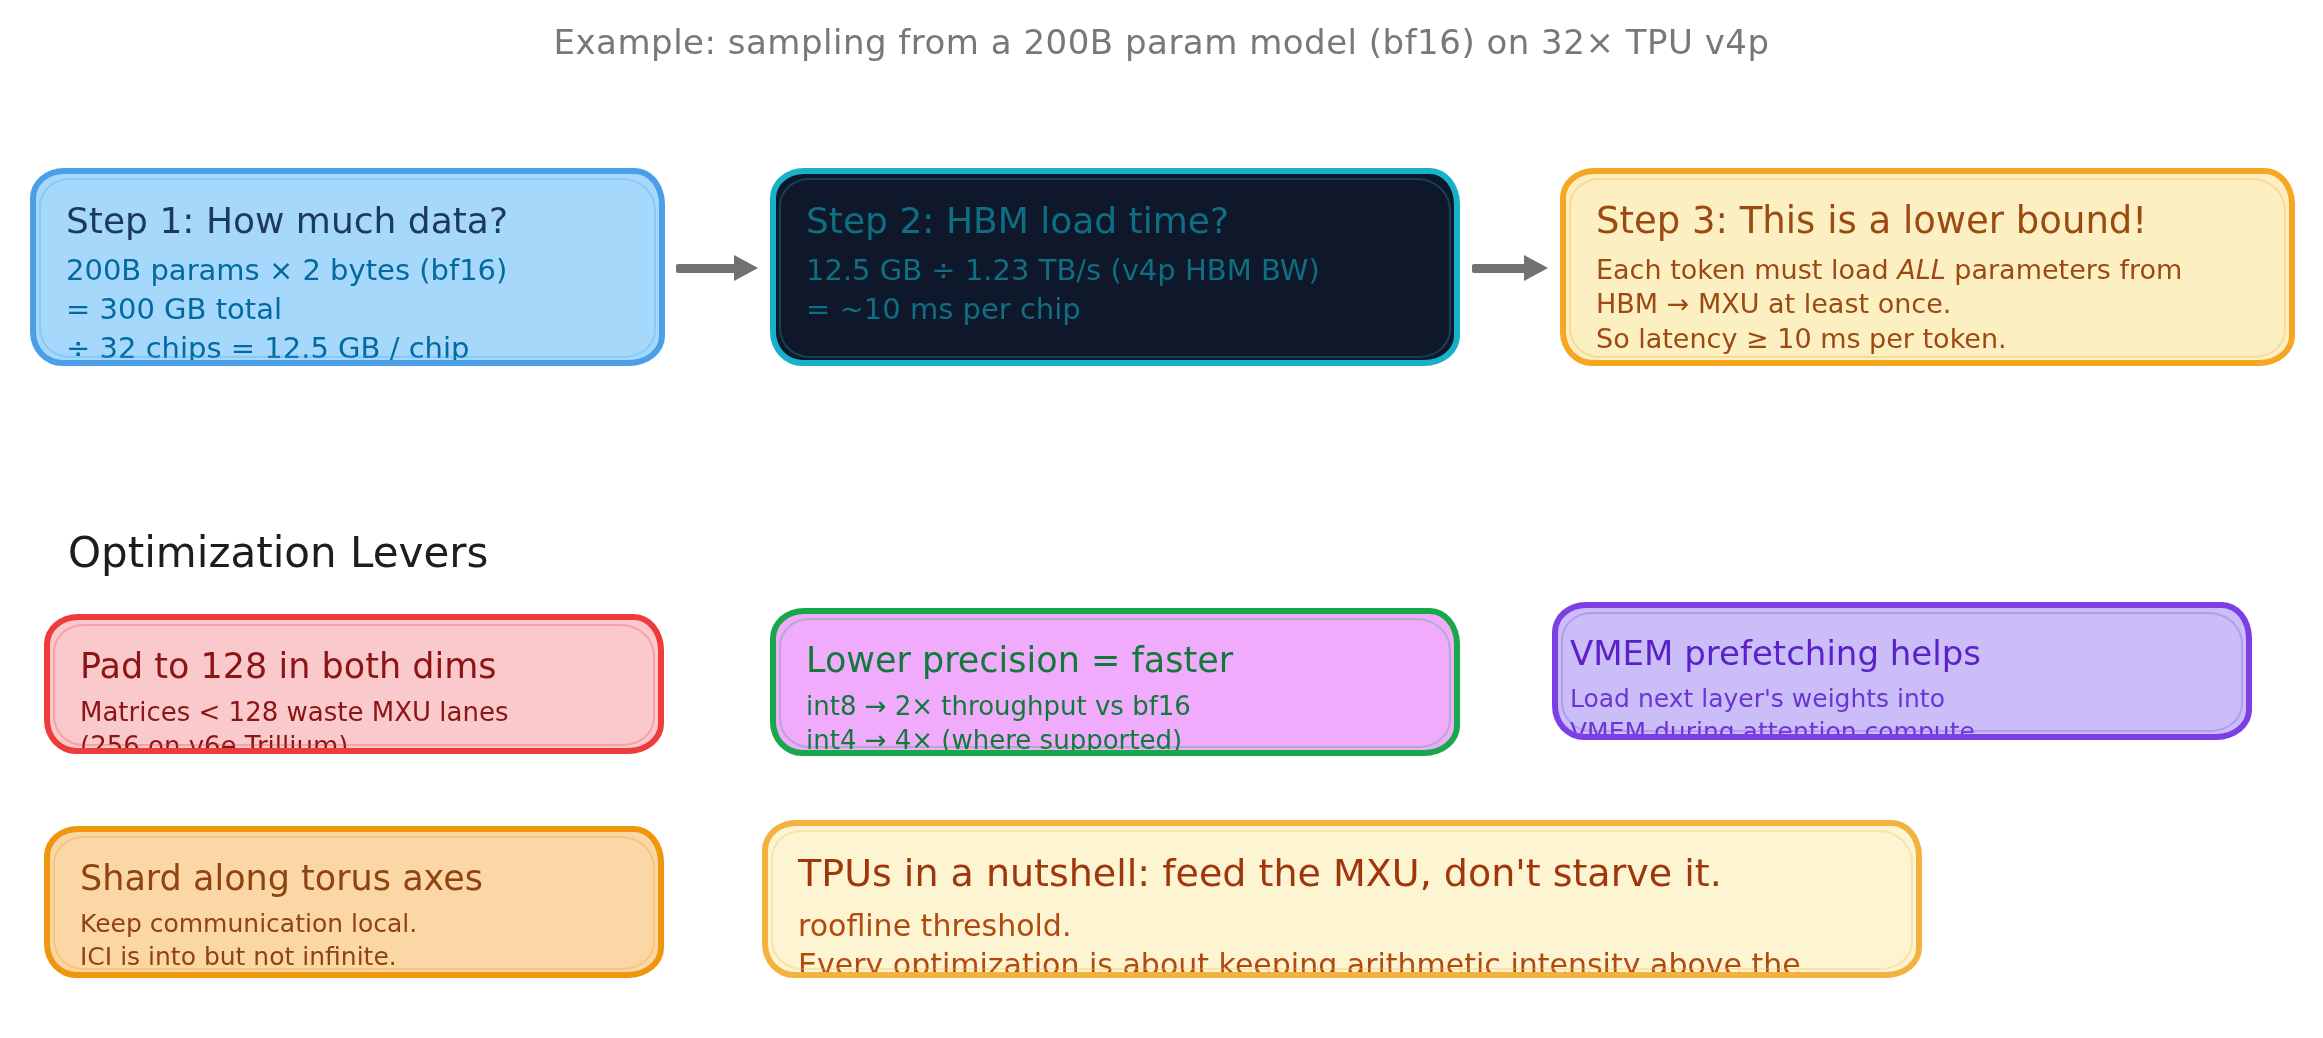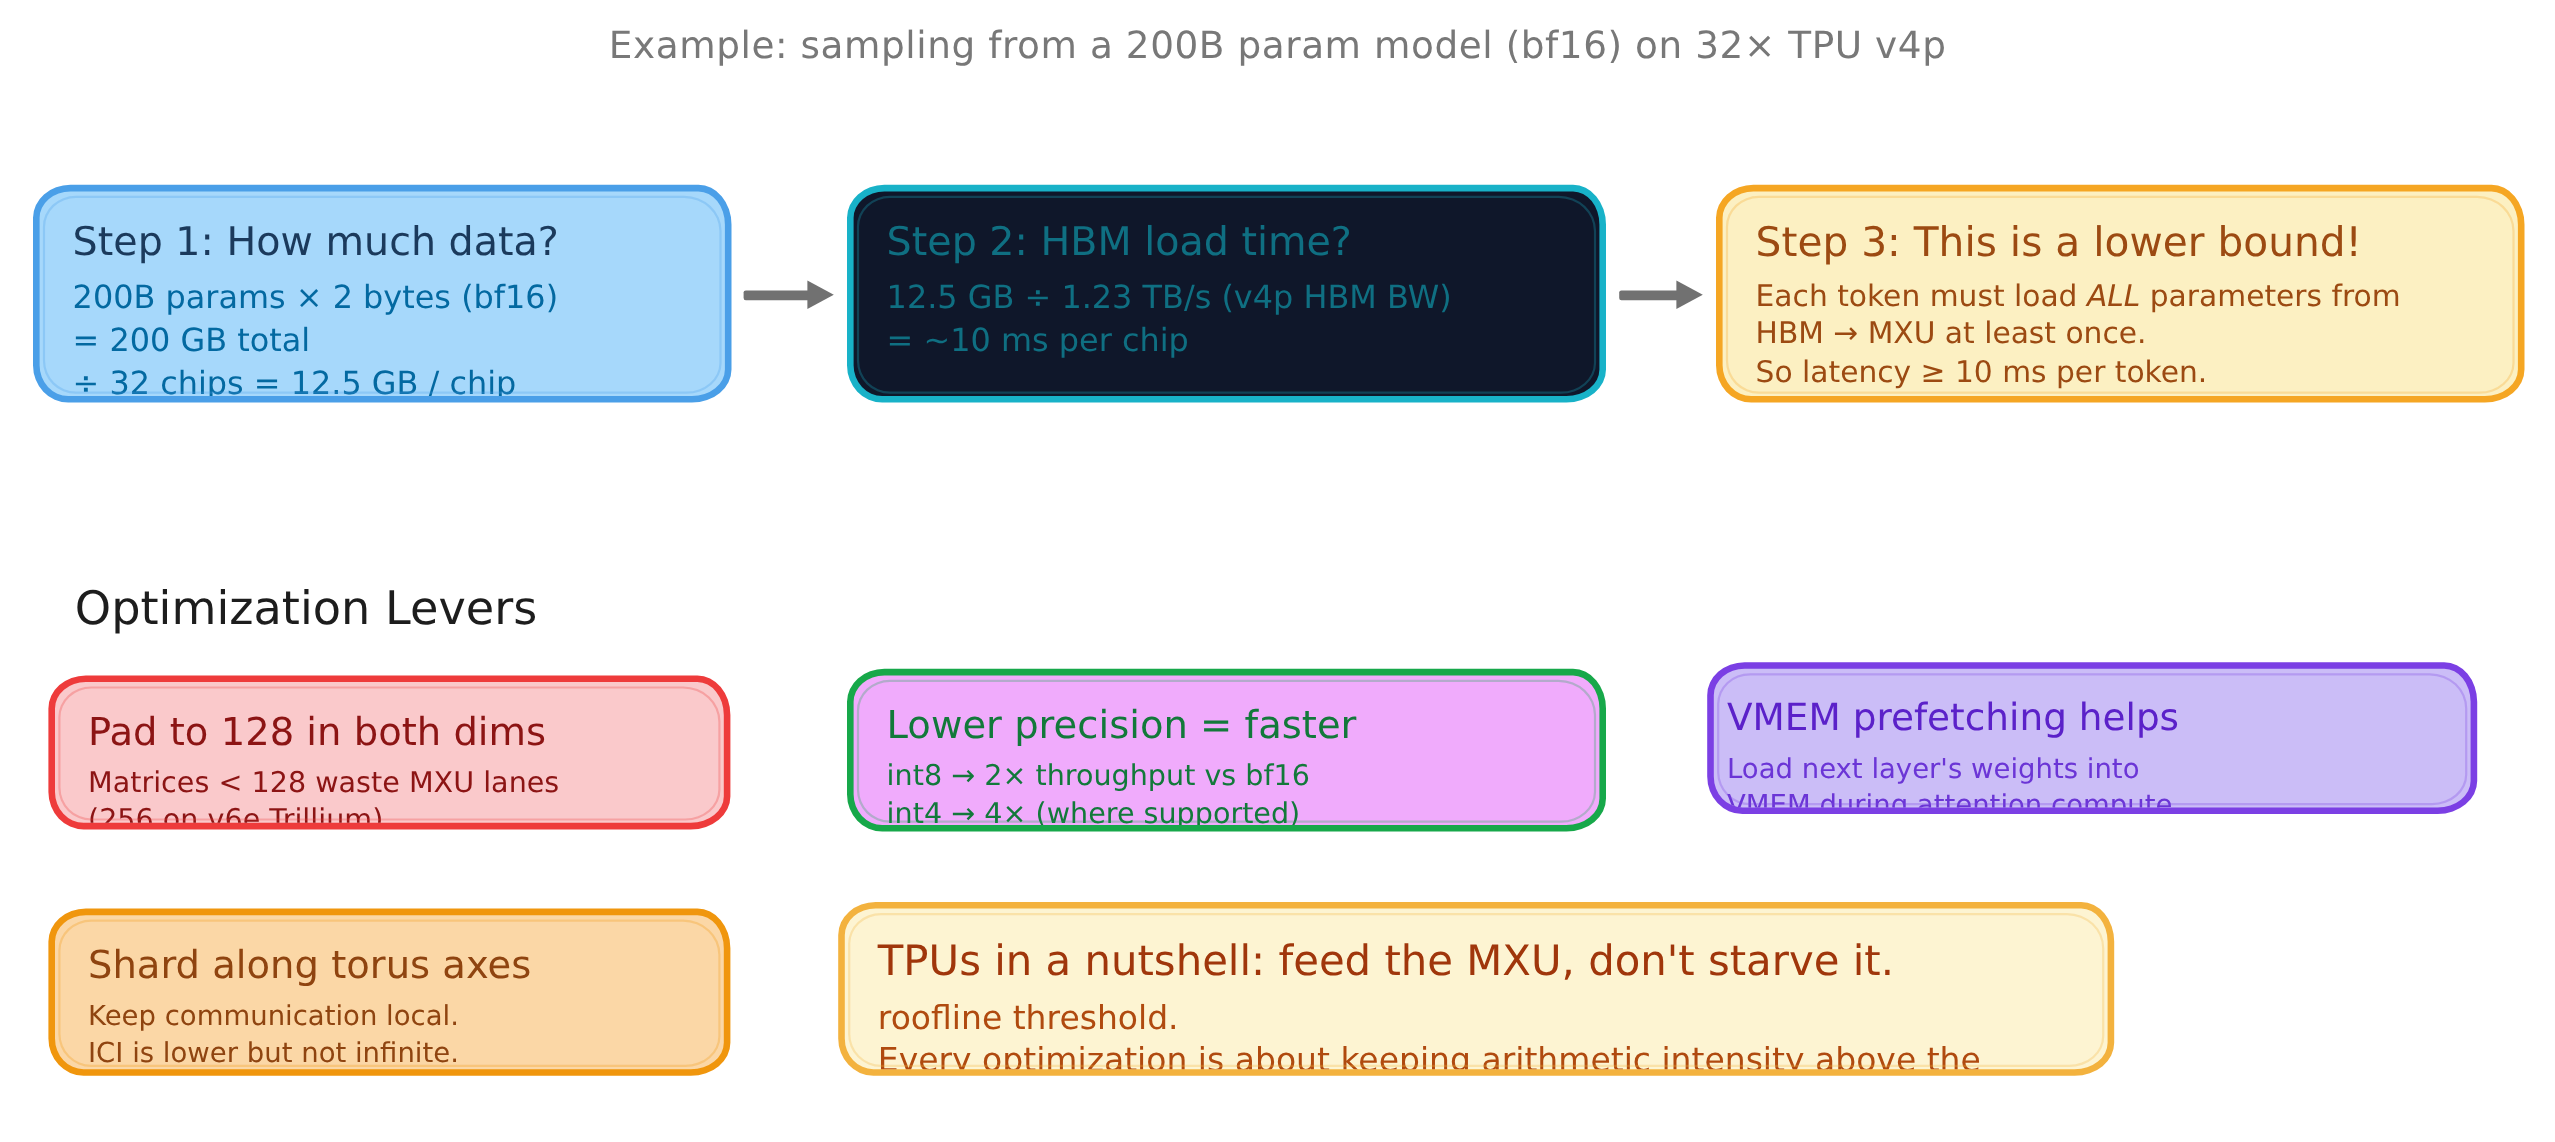--- a/index.html
+++ b/index.html
@@ -183,21 +183,21 @@
   #box-nutshell .box-line    { color: #b04a0f; font-size: 30px; line-height: 1.32; }
 </style>
 </head>
 <body>
 
 <div id="diagram-title" style="color: rgb(120, 120, 120);">Example: sampling from a 200B param model (bf16) on 32× TPU v4p</div>
 
 <div class="hbox" id="box-step1" style="background-color: rgb(166, 216, 251); border-color: rgb(74, 159, 232);">
   <div class="box-heading">Step 1: How much data?</div>
   <div class="box-line">200B params × 2 bytes (bf16)</div>
-  <div class="box-line">= 200 GB total</div>
+  <div class="box-line">= 300 GB total</div>
   <div class="box-line">÷ 32 chips = 12.5 GB / chip</div>
 </div>
 
 <div class="arrow" id="arrow-1">
   <div class="shaft" style="background: rgb(113, 113, 113);"></div>
   <div class="head" style="border-left-color: rgb(113, 113, 113);"></div>
 </div>
 
 <div class="hbox" id="box-step2" style="background-color: #0f172a; border-color: rgb(24, 178, 200);">
   <div class="box-heading">Step 2: HBM load time?</div>
@@ -234,20 +234,20 @@
 
 <div class="hbox" id="box-vmem" style="background-color: rgb(203, 189, 247); border-color: rgb(123, 63, 228);">
   <div class="box-heading">VMEM prefetching helps</div>
   <div class="box-line">Load next layer's weights into</div>
   <div class="box-line">VMEM during attention compute</div>
 </div>
 
 <div class="hbox" id="box-shard" style="background-color: rgb(251, 215, 166); border-color: rgb(240, 150, 13);">
   <div class="box-heading">Shard along torus axes</div>
   <div class="box-line">Keep communication local.</div>
-  <div class="box-line">ICI is lower but not infinite.</div>
+  <div class="box-line">ICI is into but not infinite.</div>
 </div>
 
 <div class="hbox" id="box-nutshell" style="background-color: rgb(253, 244, 210); border-color: rgb(243, 178, 62);">
   <div class="box-heading">TPUs in a nutshell: feed the MXU, don't starve it.</div>
   <div class="box-line">roofline threshold.</div>
   <div class="box-line">Every optimization is about keeping arithmetic intensity above the</div>
 </div>
 
 </body></html>

